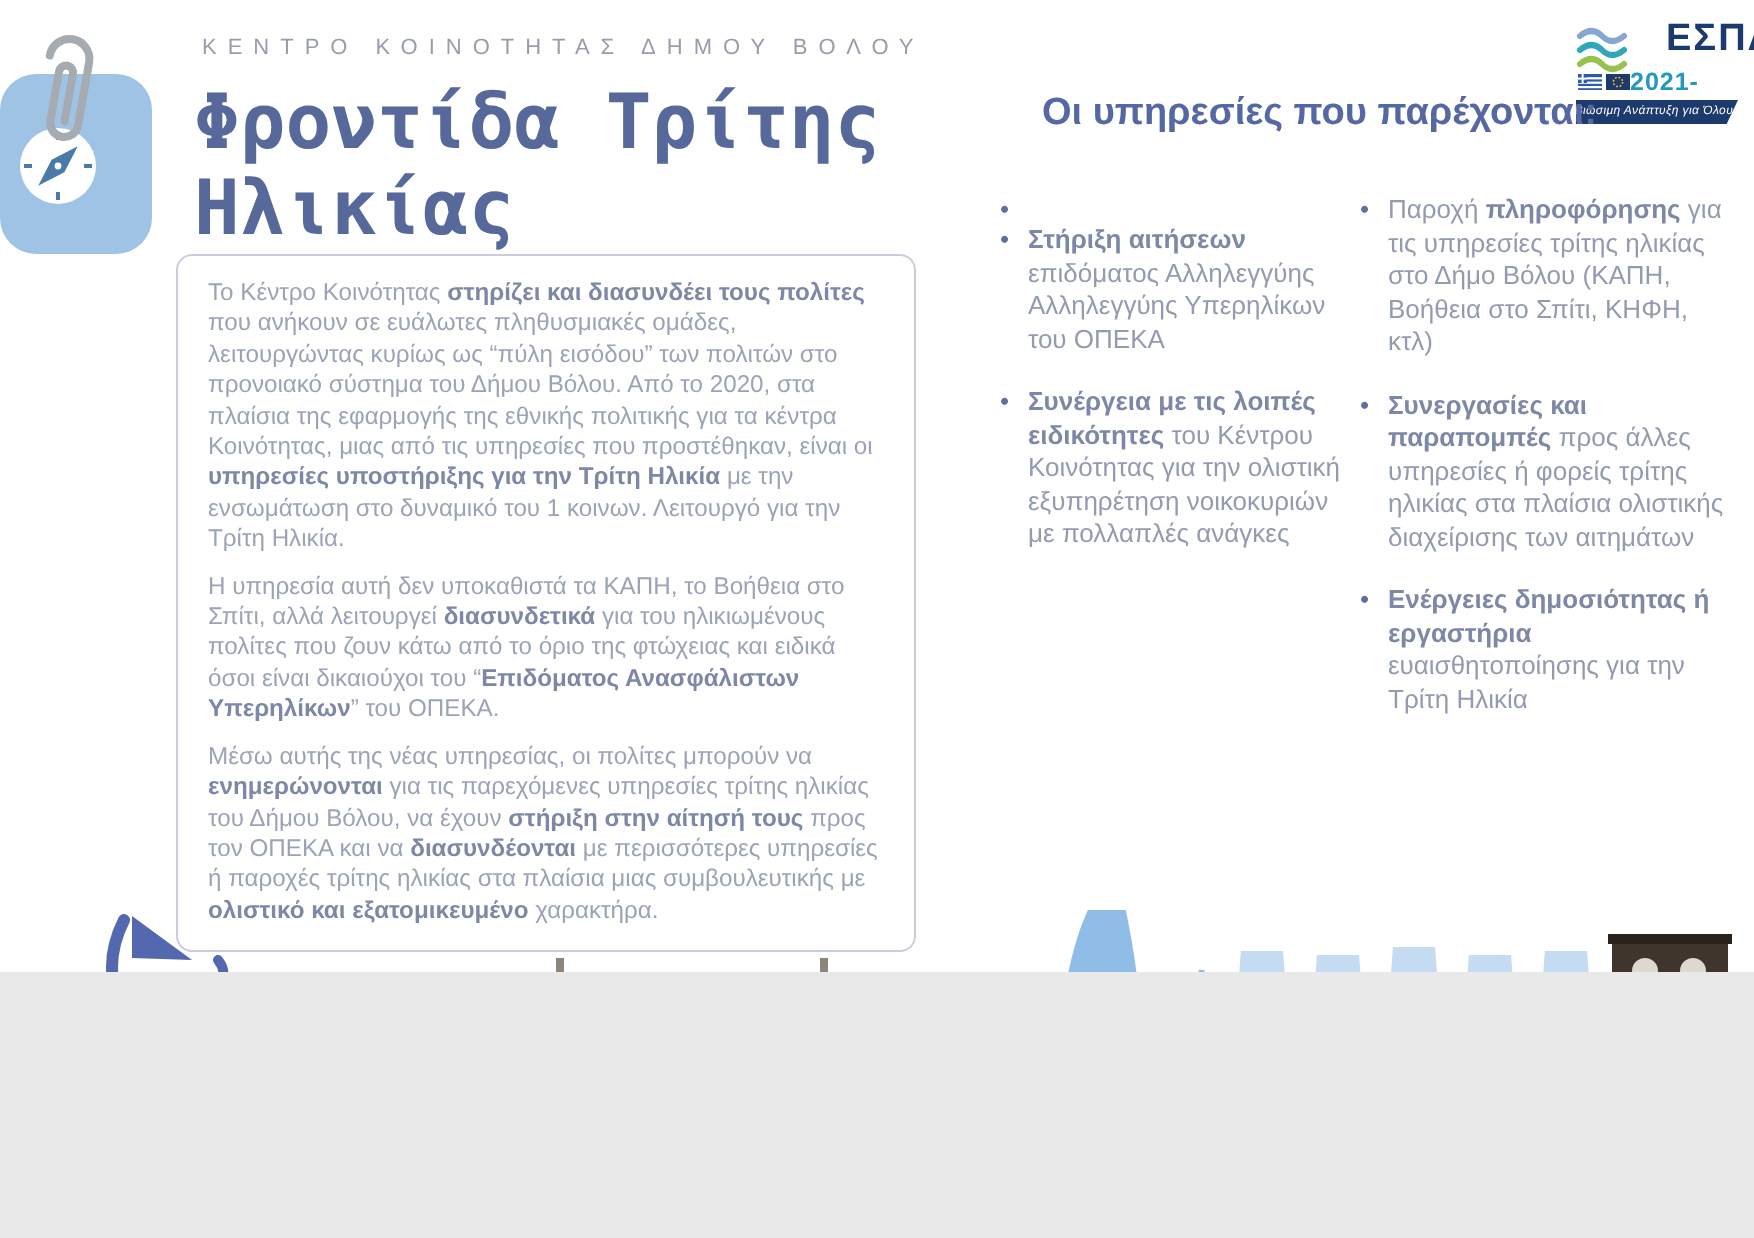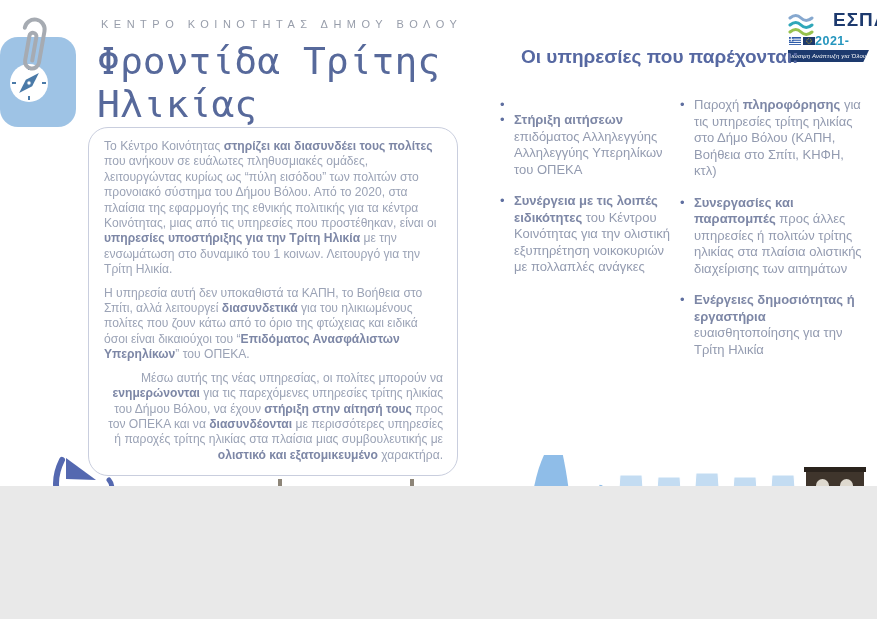--- a/index.html
+++ b/index.html
@@ -6,37 +6,37 @@
   body{font-family:"Liberation Sans",sans-serif;background:#e9e9e9;}
   #page{position:relative;width:877px;height:486px;background:#ffffff;overflow:hidden;margin:0 auto;}
 
   
   .badge{position:absolute;left:0;top:37px;width:76px;height:90px;background:#9ec3e5;border-radius:18px;}
   .compass{position:absolute;left:10px;top:27px;width:38px;height:38px;background:#ffffff;border-radius:50%;}
   .clip{position:absolute;left:10px;top:-24px;transform:rotate(10deg);}
 
   
   .eyebrow{position:absolute;left:101px;top:18px;font-size:11px;letter-spacing:5.5px;color:#979daa;white-space:nowrap;}
-  .title{position:absolute;left:97px;top:40px;font-family:"DejaVu Sans Mono",monospace;font-weight:normal;font-size:38px;line-height:43px;color:#57699b;white-space:pre-line;}
+  .title{position:absolute;left:97px;top:40px;font-family:"DejaVu Sans Mono",monospace;font-weight:bold;font-size:38px;line-height:43px;color:#57699b;white-space:pre-line;}
 
   
   .espa{position:absolute;left:788px;top:8px;width:82px;height:56px;background:#fff;font-family:"Liberation Sans",sans-serif;}
   .espa-name{position:absolute;left:45px;top:1px;font-weight:bold;font-size:19px;color:#1d3a6e;letter-spacing:1px;}
   .espa-period{position:absolute;left:27px;top:26px;font-weight:bold;font-size:12.5px;color:#2596be;letter-spacing:0.5px;}
   .espa-waves{position:absolute;left:0;top:4px;}
   .flag{position:absolute;top:29px;width:12px;height:8px;}
   .flag.gr{left:1px;}
   .flag.eu{left:15px;}
   .espa-banner{position:absolute;left:0;top:42px;width:81px;height:12px;background:#1d3a6e;clip-path:polygon(0 0,100% 0,93% 100%,0 100%);display:flex;align-items:center;justify-content:center;}
   .espa-banner span{color:#fff;font-size:6px;font-style:italic;white-space:nowrap;letter-spacing:0.2px;}
 
   
-  .intro-box{position:absolute;left:88px;top:127px;width:370px;border:1.5px solid #c9cede;border-radius:20px;padding:11px 14px 12px 15px;box-sizing:border-box;}
+  .intro-box{position:absolute;left:88px;top:127px;width:370px;border:1.5px solid #c9cede;border-radius:8px;padding:11px 14px 12px 15px;box-sizing:border-box;}
   .intro-box p{margin:0 0 8px 0;font-size:12.1px;line-height:15.4px;color:#9ba3b6;}
-  .intro-box p:last-child{margin-bottom:0;text-align:right;}
+  .intro-box p:last-child{margin-bottom:0;}
   .b{font-weight:bold;color:#7d87a6;}
 
   
   .svc-heading{position:absolute;left:521px;top:46px;font-weight:bold;font-size:19px;color:#5668a2;white-space:nowrap;}
   .svc-col{position:absolute;top:97px;margin:0;padding:0;list-style:none;display:flex;flex-direction:column;gap:15px;}
   .svc-col.left{left:500px;width:172px;}
   .svc-col.right{left:680px;width:184px;}
   .svc-col li{position:relative;padding-left:14px;font-size:13px;line-height:16.5px;color:#939bb0;}
   .dot{position:absolute;left:0;top:0;color:#5f6fa0;font-size:13px;}
 
@@ -107,21 +107,21 @@
   <div class="svc-heading">Οι υπηρεσίες που παρέχονται:</div>
 
   <ul class="svc-col left">
     <li><span class="dot">•</span></li>
     <li><span class="dot">•</span><span><span class="b">Στήριξη αιτήσεων</span><span> επιδόματος Αλληλεγγύης Αλληλεγγύης Υπερηλίκων του ΟΠΕΚΑ</span></span></li>
     <li><span class="dot">•</span><span><span class="b">Συνέργεια με τις λοιπές ειδικότητες</span><span> του Κέντρου Κοινότητας για την ολιστική εξυπηρέτηση νοικοκυριών με πολλαπλές ανάγκες</span></span></li>
   </ul>
 
   <ul class="svc-col right">
     <li><span class="dot">•</span><span><span>Παροχή </span><span class="b">πληροφόρησης</span><span> για τις υπηρεσίες τρίτης ηλικίας στο Δήμο Βόλου (ΚΑΠΗ, Βοήθεια στο Σπίτι, ΚΗΦΗ, κτλ)</span></span></li>
-    <li><span class="dot">•</span><span><span class="b">Συνεργασίες και παραπομπές</span><span> προς άλλες υπηρεσίες ή πολιτών τρίτης ηλικίας στα πλαίσια ολιστικής διαχείρισης των αιτημάτων</span></span></li>
+    <li><span class="dot">•</span><span><span class="b">Συνεργασίες και παραπομπές</span><span> προς άλλες υπηρεσίες ή φορείς τρίτης ηλικίας στα πλαίσια ολιστικής διαχείρισης των αιτημάτων</span></span></li>
     <li><span class="dot">•</span><span><span class="b">Ενέργειες δημοσιότητας ή εργαστήρια</span><span> ευαισθητοποίησης για την Τρίτη Ηλικία</span></span></li>
   </ul>
 
   <svg class="skyline" width="877" height="164" viewBox="0 0 877 164">
 
     <g fill="#c3dcf2" stroke="#ffffff" stroke-width="1">
       <rect x="600" y="92" width="215" height="40"></rect>
       <polygon points="614,100 620,20 642,20 648,100"></polygon>
       <polygon points="652,100 658,22 680,22 686,100"></polygon>
       <polygon points="690,100 696,18 718,18 724,100"></polygon>

